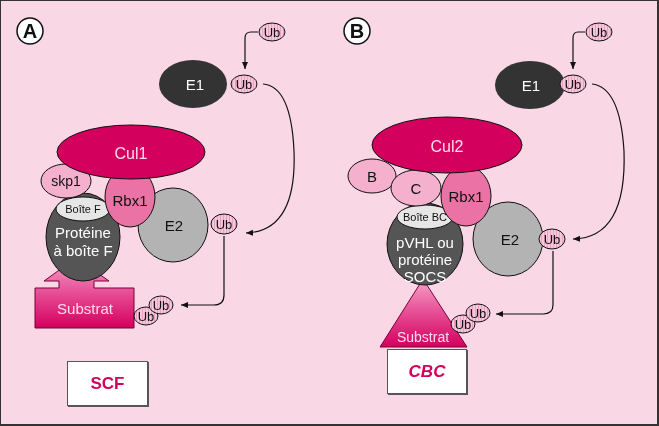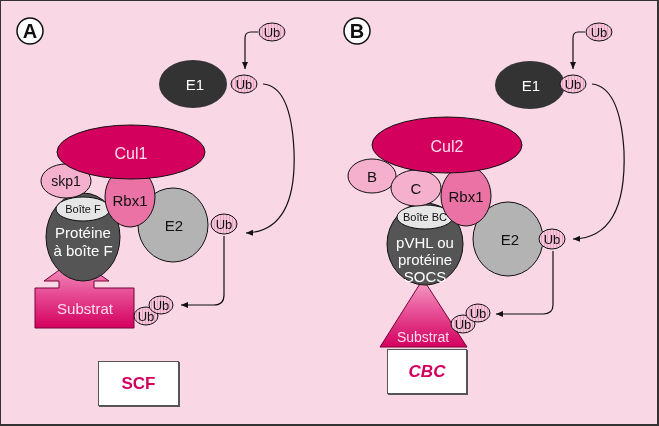--- a/index.html
+++ b/index.html
@@ -187,15 +187,15 @@
         <text class="lbl" x="415" y="193" text-anchor="middle" font-size="15" fill="#111">C</text>
       </g>
 
       <g>
         <ellipse cx="446" cy="144" rx="75" ry="28" fill="#d4005e" stroke="#111" stroke-width="1"></ellipse>
         <text class="lbl" x="446" y="151" text-anchor="middle" font-size="16" fill="#fde">Cul2</text>
       </g>
     </g>
   </svg>
 
-  <div class="cplx-box" style="left:66px; top:360px; width:79px; height:43px;margin-left:31px;">SCF</div>
+  <div class="cplx-box" style="left:66px; top:360px; width:79px; height:43px;">SCF</div>
   <div class="cplx-box" style="left:386px; top:348px; width:78px; height:43px;font-style:italic;">CBC</div>
 </div>
 
 </body></html>

